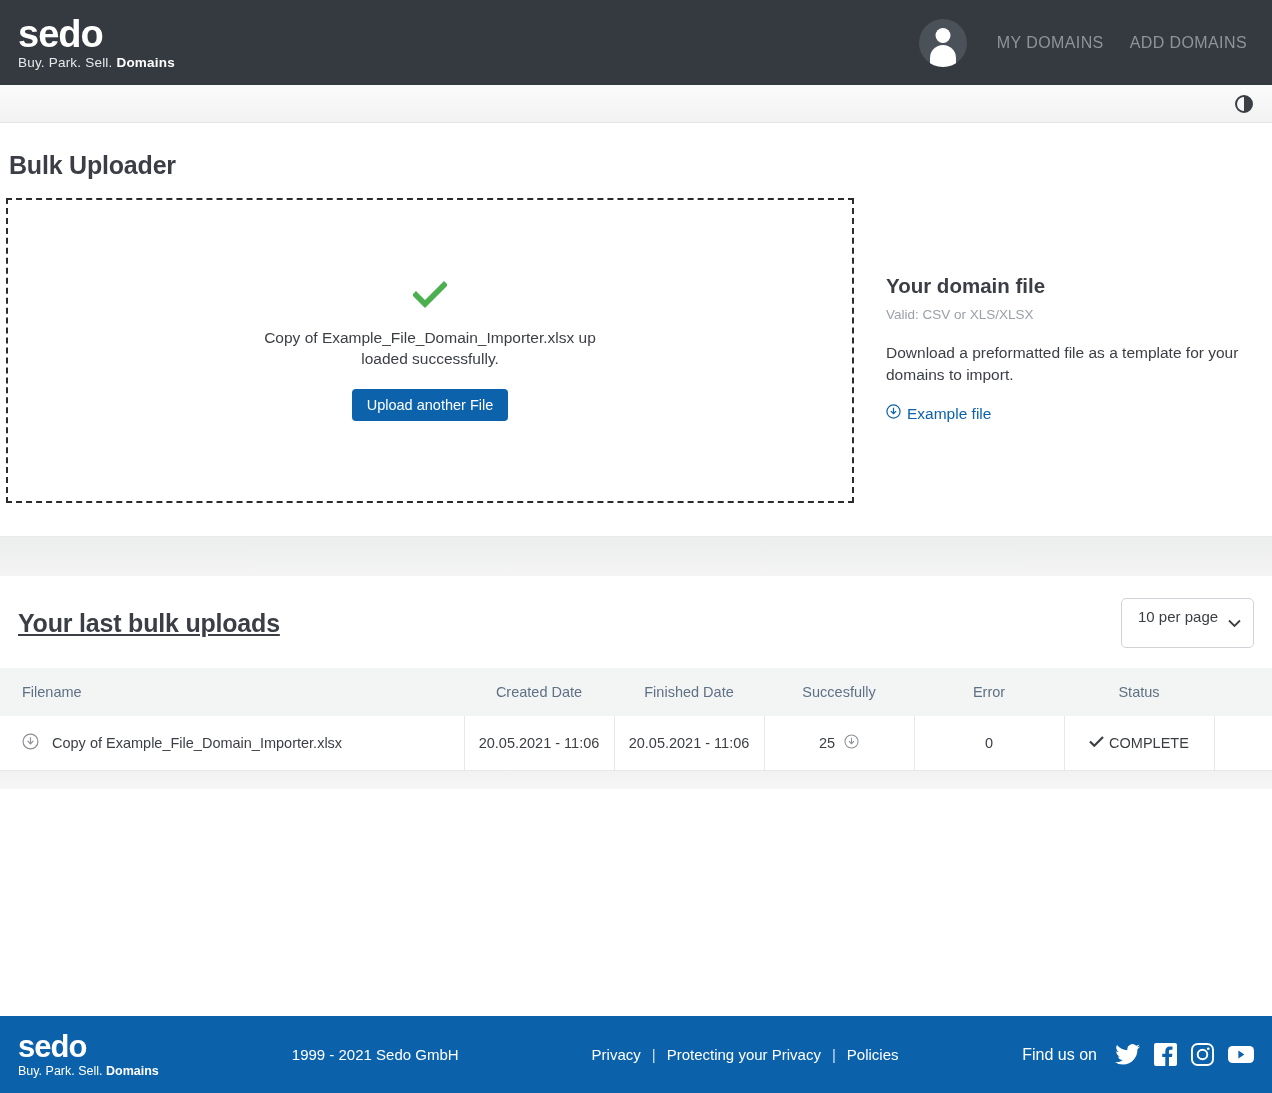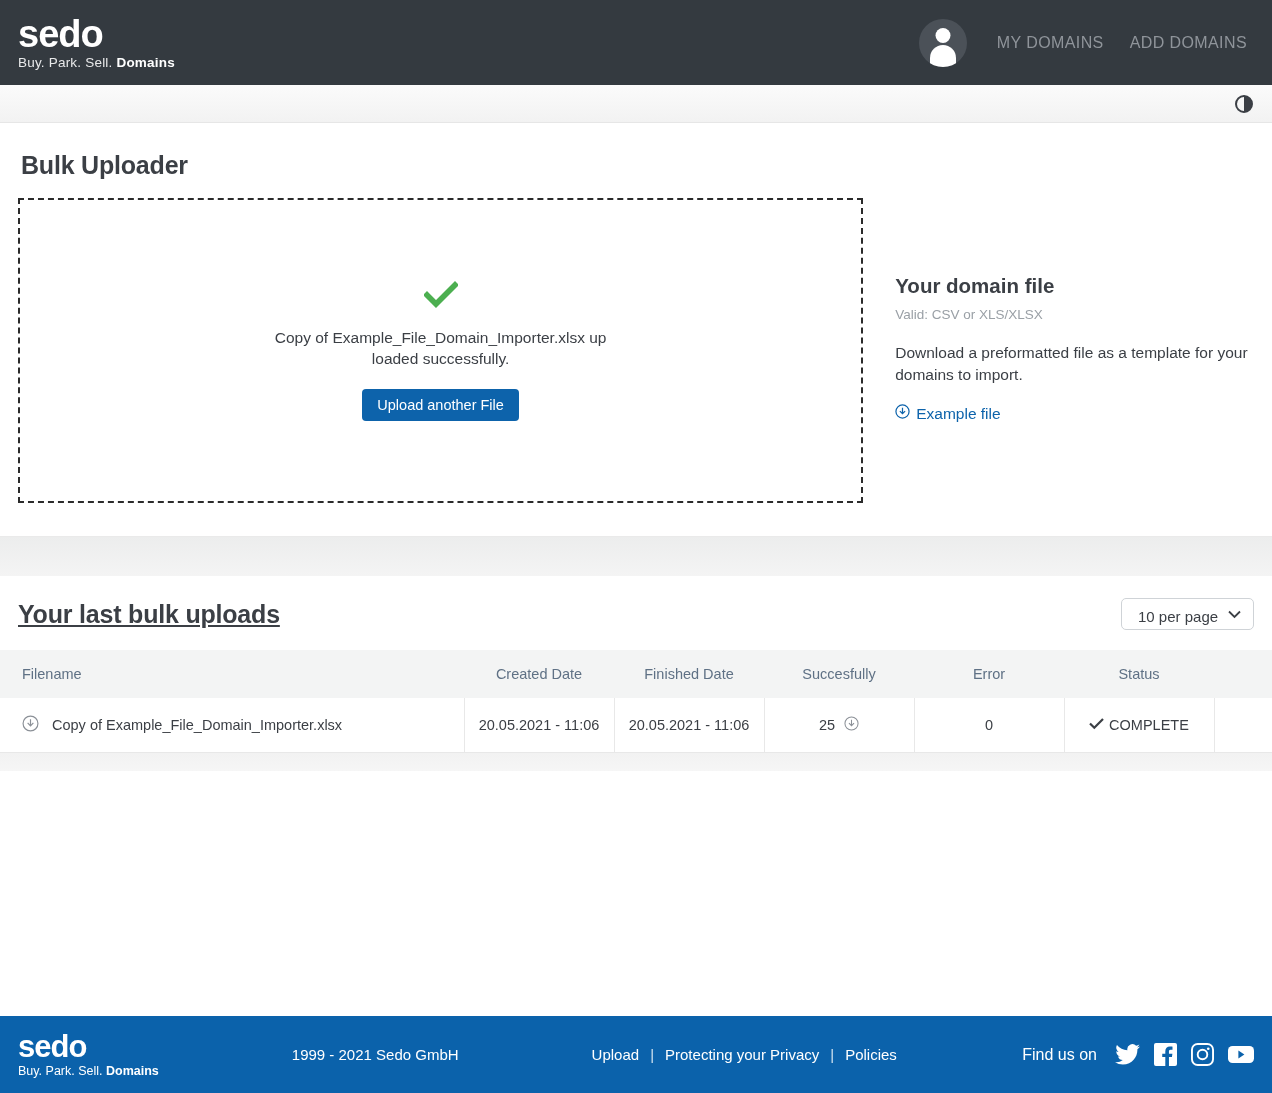--- a/index.html
+++ b/index.html
@@ -65,21 +65,21 @@
   .subbar {
     height: 38px;
     background: linear-gradient(#fbfbfb, #f2f2f2);
     border-bottom: 1px solid #e6e6e6;
     display: flex; align-items: center; justify-content: flex-end;
     padding-right: 18px;
   }
   .contrast-icon { width: 20px; height: 20px; cursor: pointer; }
 
   
-  .page { padding: 0 18px; }
+  .page { padding: 0 6px; }
   .page-title {
     font-size: 25px;
     font-weight: bold;
     color: #3b3f45;
     margin: 28px 0 0 3px;
     letter-spacing: -.2px;
   }
 
   .upload-row { display: flex; margin-top: 18px; }
   .dropzone {
@@ -133,21 +133,21 @@
   }
   .uploads-title { font-size: 25px; font-weight: bold; color: #3b3f45; letter-spacing: -.2px; text-decoration: underline; }
   .select-wrap { position: relative; }
   .per-page {
     appearance: none; -webkit-appearance: none;
     background: #ffffff;
     border: 1px solid #cfd3d7;
     border-radius: 5px;
     font-family: "Liberation Sans", sans-serif;
     font-size: 15px; color: #3b3f45;
-    padding: 9px 34px 4px 16px;
+    padding: 9px 34px 22px 16px;
     cursor: pointer;
   }
   .select-chev {
     position: absolute; right: 13px; top: 50%;
     transform: translateY(-50%); pointer-events: none;
   }
 
   table.uploads { width: 100%; border-collapse: collapse; }
   table.uploads thead tr { background: #f3f4f4; margin-left: 24px; }
   table.uploads th {
@@ -323,21 +323,21 @@
 </table>
 <div class="table-foot-strip"></div>
 
 <div class="footer">
   <div class="footer-brand">
     <span class="footer-word">sedo</span>
     <span class="footer-tag"><span>Buy. Park. Sell. </span><b>Domains</b></span>
   </div>
   <div class="footer-copy">1999 - 2021 Sedo GmbH</div>
   <div class="footer-links">
-    <a>Upload</a>
+    <a>Privacy</a>
     <span class="sep">|</span>
     <a>Protecting your Privacy</a>
     <span class="sep">|</span>
     <a>Policies</a>
   </div>
   <div class="footer-social">
     <span class="find-us">Find us on</span>
     <span class="social-icon">
       <svg width="25" height="21" viewBox="0 0 24 20">
         <path d="M24 2.4c-.9.4-1.8.7-2.8.8 1-.6 1.8-1.6 2.2-2.7-.9.6-2 1-3.1 1.2A4.9 4.9 0 0 0 11.9 6a14 14 0 0 1-10-5.1A4.9 4.9 0 0 0 3.4 7.5 4.9 4.9 0 0 1 1.2 6.9v.1c0 2.4 1.7 4.4 3.9 4.8a5 5 0 0 1-2.2.1 4.9 4.9 0 0 0 4.6 3.4A9.9 9.9 0 0 1 0 17.4 13.9 13.9 0 0 0 7.5 19.6c9.1 0 14-7.5 14-14v-.7c1-.7 1.8-1.6 2.5-2.5z" fill="#ffffff"></path>

